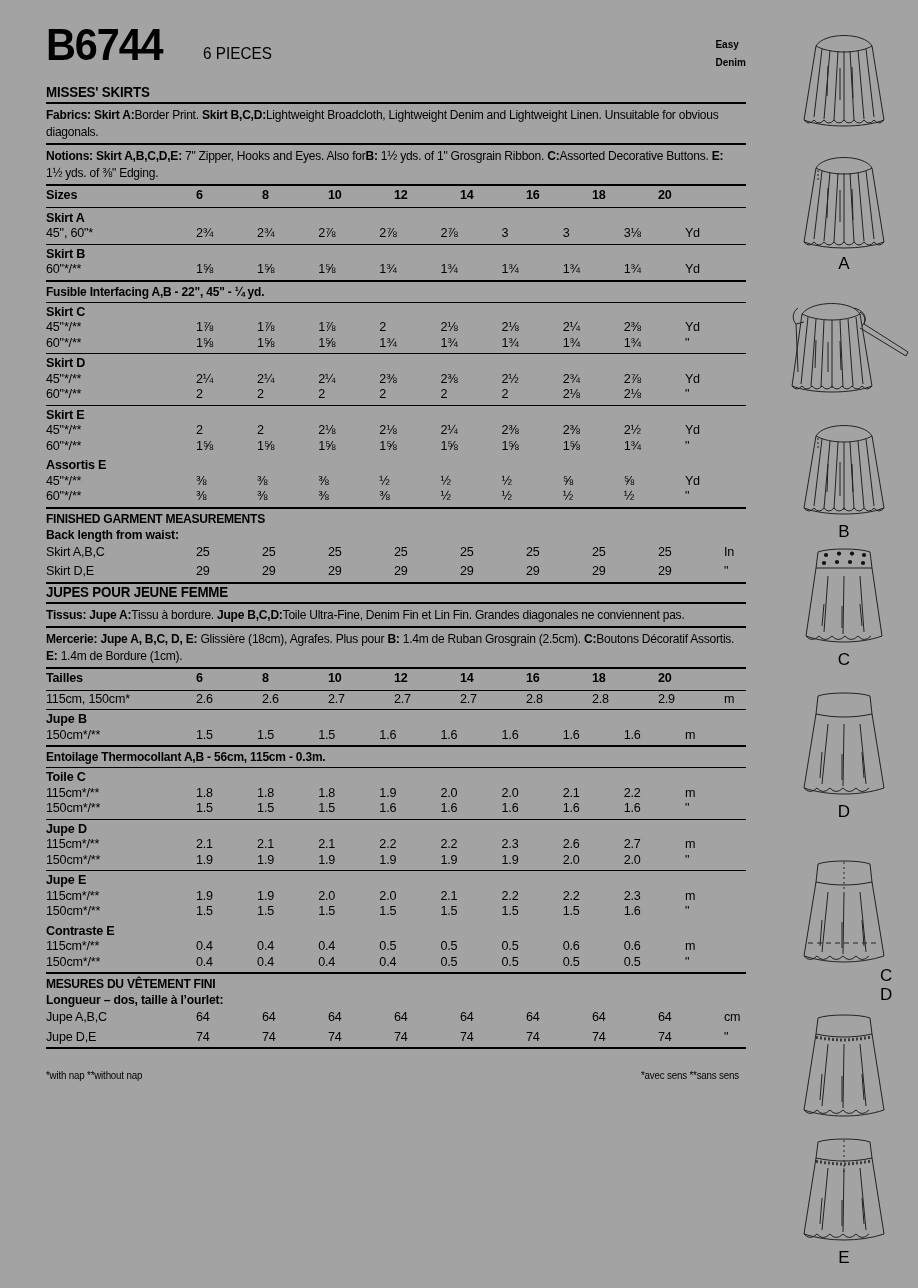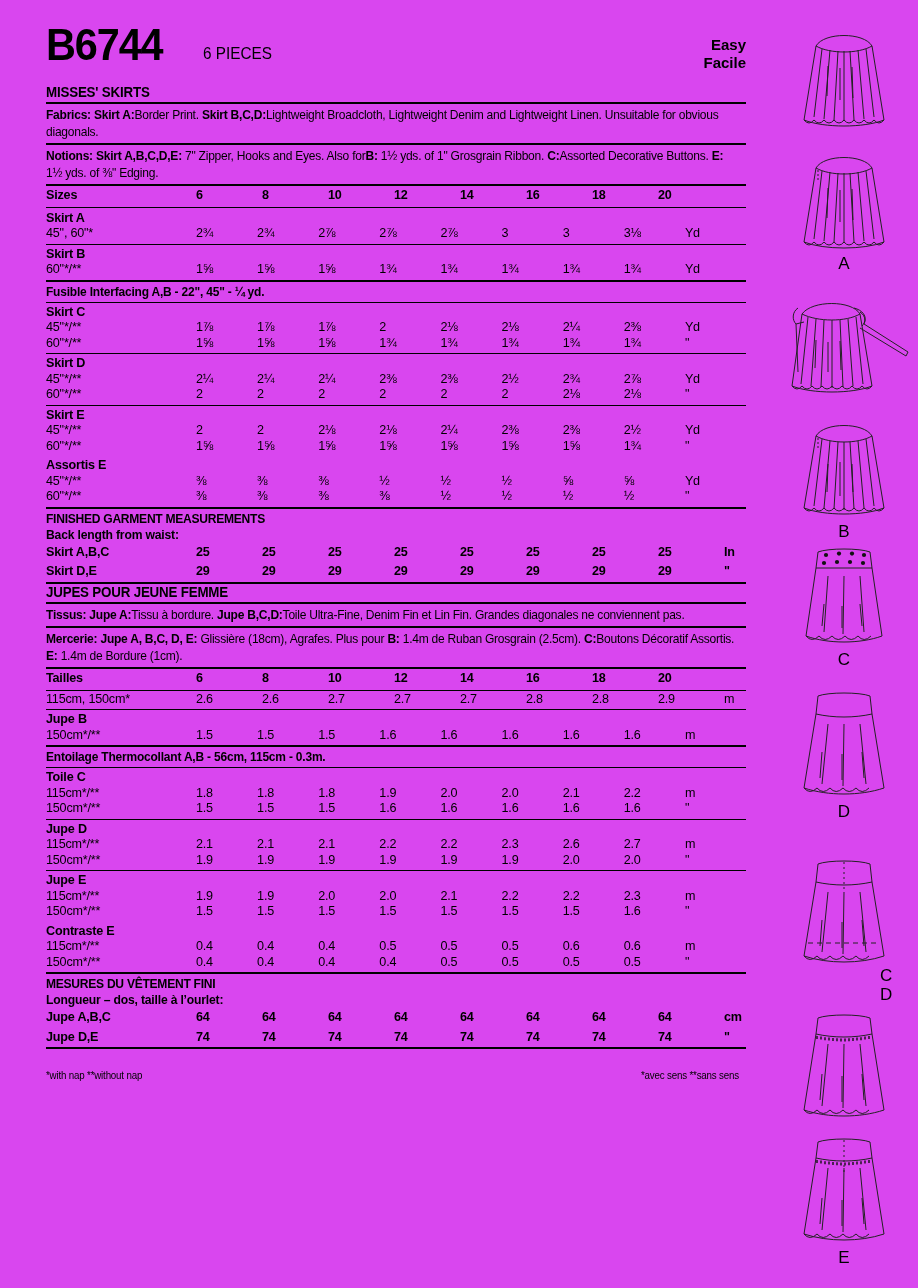--- a/index.html
+++ b/index.html
@@ -6,21 +6,21 @@
   html, body {
     width: 918px; height: 1288px;
     background: #ffffff;
     font-family: "Liberation Sans", sans-serif;
     color: #000000;
     overflow: hidden;
   }
   #page {
     position: relative;
     width: 918px; height: 1288px;
-    background: #d946ef;
+    background: #a3a3a3;
   }
 
   
   #left {
     position: absolute;
     left: 46px; top: 22px;
     width: 700px;
   }
 
   .hdr-row {
@@ -41,22 +41,22 @@
     font-size: 17px;
     margin-left: 30px;
     margin-top: 22px;
     letter-spacing: 0px;
     transform: scaleX(0.9);
     transform-origin: left top;
   }
   .diffic {
     position: absolute;
     right: 0px; top: 14px;
-    text-align: right;
-    font-size: 15px;
+    text-align: left;
+    font-size: 10px;
     font-weight: bold;
     line-height: 18px;
     margin-left: 7px;
   }
 
   .cat-title {
     font-size: 14.5px;
     font-weight: bold;
     letter-spacing: -0.2px;
     padding-bottom: 2px;
@@ -92,21 +92,21 @@
     line-height: 15.5px;
     height: 15.5px;
     white-space: nowrap;
   }
   td.c-label { width: 150px; }
   td.c-size  { width: 66px; }
   td.c-unit  { width: 40px; }
 
   tr.sec-head td { font-weight: bold; padding-top: 2px; margin-top: 8px; }
   tr.size-head td { font-weight: bold; padding: 2px 0 3px 0; }
-  tr.inline-head td { font-weight: bold; padding: 2px 0 2px 0; }
+  tr.inline-head td { font-weight: normal; padding: 2px 0 2px 0; }
 
   .tbl-block { padding-bottom: 2px; }
   .tbl-block.first { padding-top: 1px; }
 
   .sub-note {
     font-size: 12.6px;
     font-weight: bold;
     line-height: 16px;
     padding: 2px 0 2px 0;
     letter-spacing: -0.2px;
@@ -171,21 +171,21 @@
 
 <div id="page">
 
   <div id="left">
 
     <div class="hdr-row">
       <div class="pattern-no">B6744</div>
       <div class="pieces">6 PIECES</div>
       <div class="diffic">
         <div>Easy</div>
-        <div>Facile</div>
+        <div>Denim</div>
       </div>
     </div>
 
     <div class="cat-title">MISSES' SKIRTS</div>
     <div class="rule-thick"></div>
 
     <div class="para">
       <b>Fabrics:</b>
       <b>Skirt A:</b><span>Border Print.</span>
       <b>Skirt B,C,D:</b><span>Lightweight Broadcloth, Lightweight Denim and Lightweight Linen. Unsuitable for obvious diagonals.</span>

